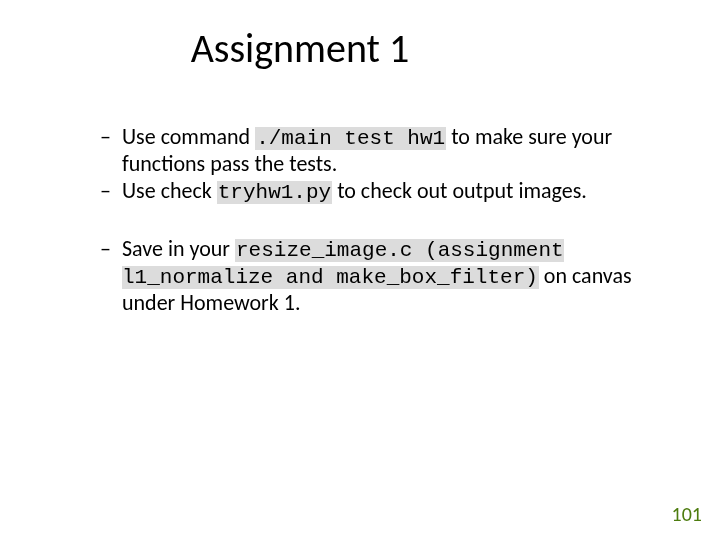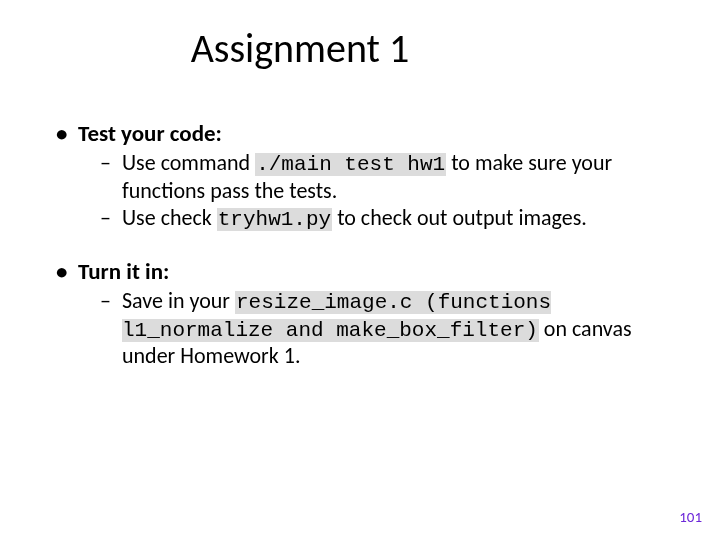--- a/index.html
+++ b/index.html
@@ -78,54 +78,52 @@
   code.inline {
     font-family: "Courier New", Courier, monospace;
     font-size: 21px;
     background: #dcdcdc;
     padding: 0 1px;
   }
   .pagenum {
     position: absolute;
     right: 18px;
     bottom: 14px;
-    font-size: 15px;
-    color: #6d28d9;
+    font-size: 20px;
+    color: #4d7c0f;
   }
 </style>
 </head>
 <body>
 
 <div class="slide">
 
   <div class="title">Assignment 1</div>
 
   <div class="body">
     <ul class="top">
       <li>
-        <div class="hdr">Test your code:</div>
         <ul class="sub">
           <li>
             <span>Use command </span><code class="inline">./main test hw1</code><span> to make sure your functions pass the tests.</span>
           </li>
           <li>
             <span>Use check </span><code class="inline">tryhw1.py</code><span> to check out output images.</span>
           </li>
         </ul>
       </li>
     </ul>
 
     <div class="gap"></div>
 
     <ul class="top">
       <li>
-        <div class="hdr">Turn it in:</div>
         <ul class="sub">
           <li>
-            <span>Save in your </span><code class="inline">resize_image.c (functions l1_normalize and make_box_filter)</code><span> on canvas under Homework 1.</span>
+            <span>Save in your </span><code class="inline">resize_image.c (assignment l1_normalize and make_box_filter)</code><span> on canvas under Homework 1.</span>
           </li>
         </ul>
       </li>
     </ul>
   </div>
 
   <div class="pagenum">101</div>
 </div>
 
 </body></html>

